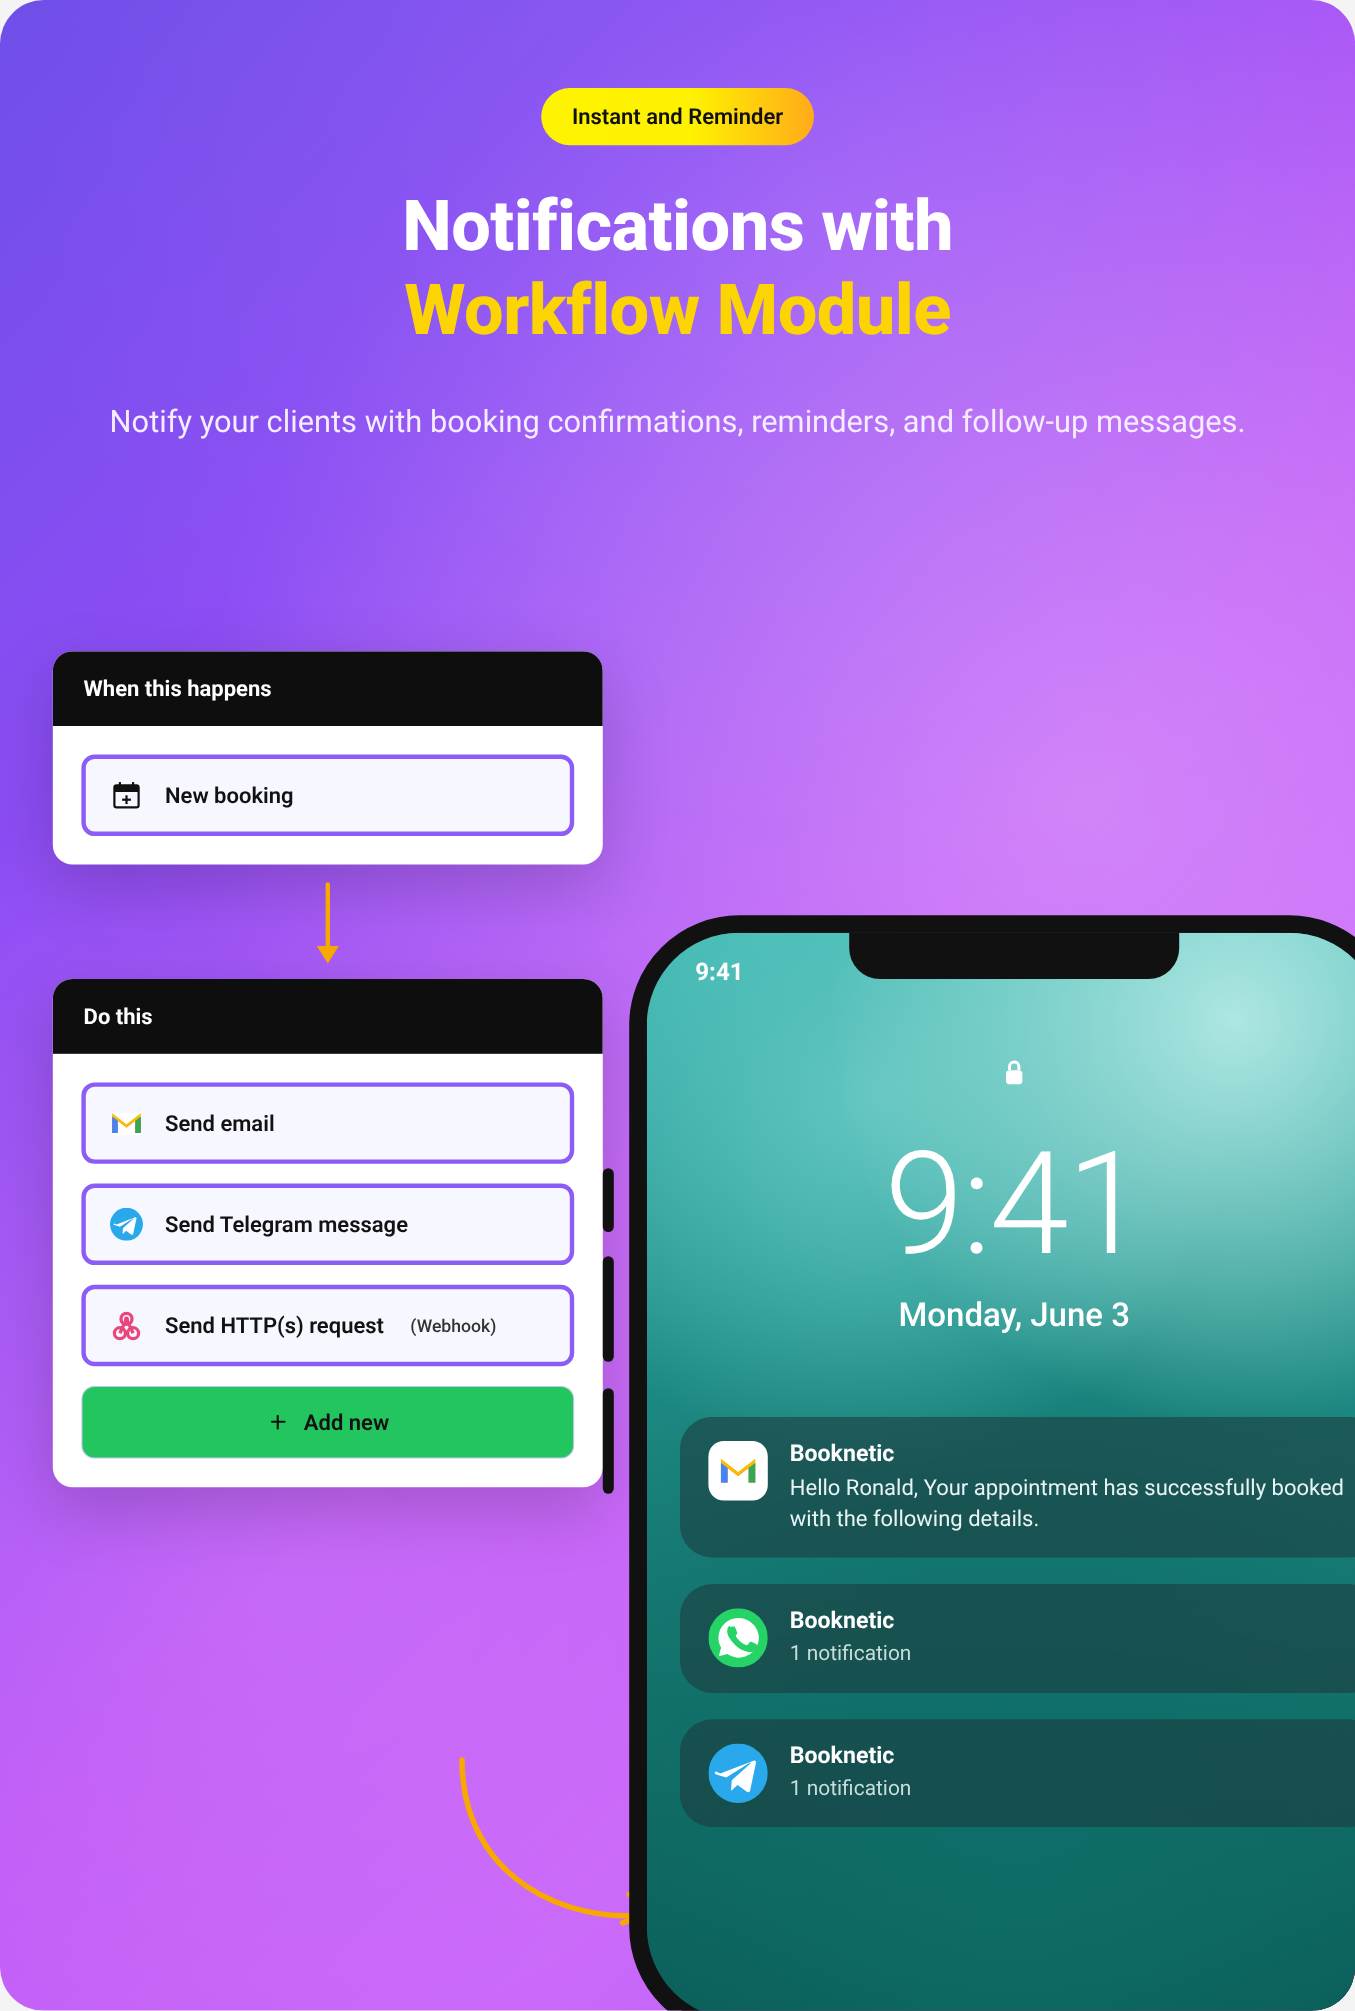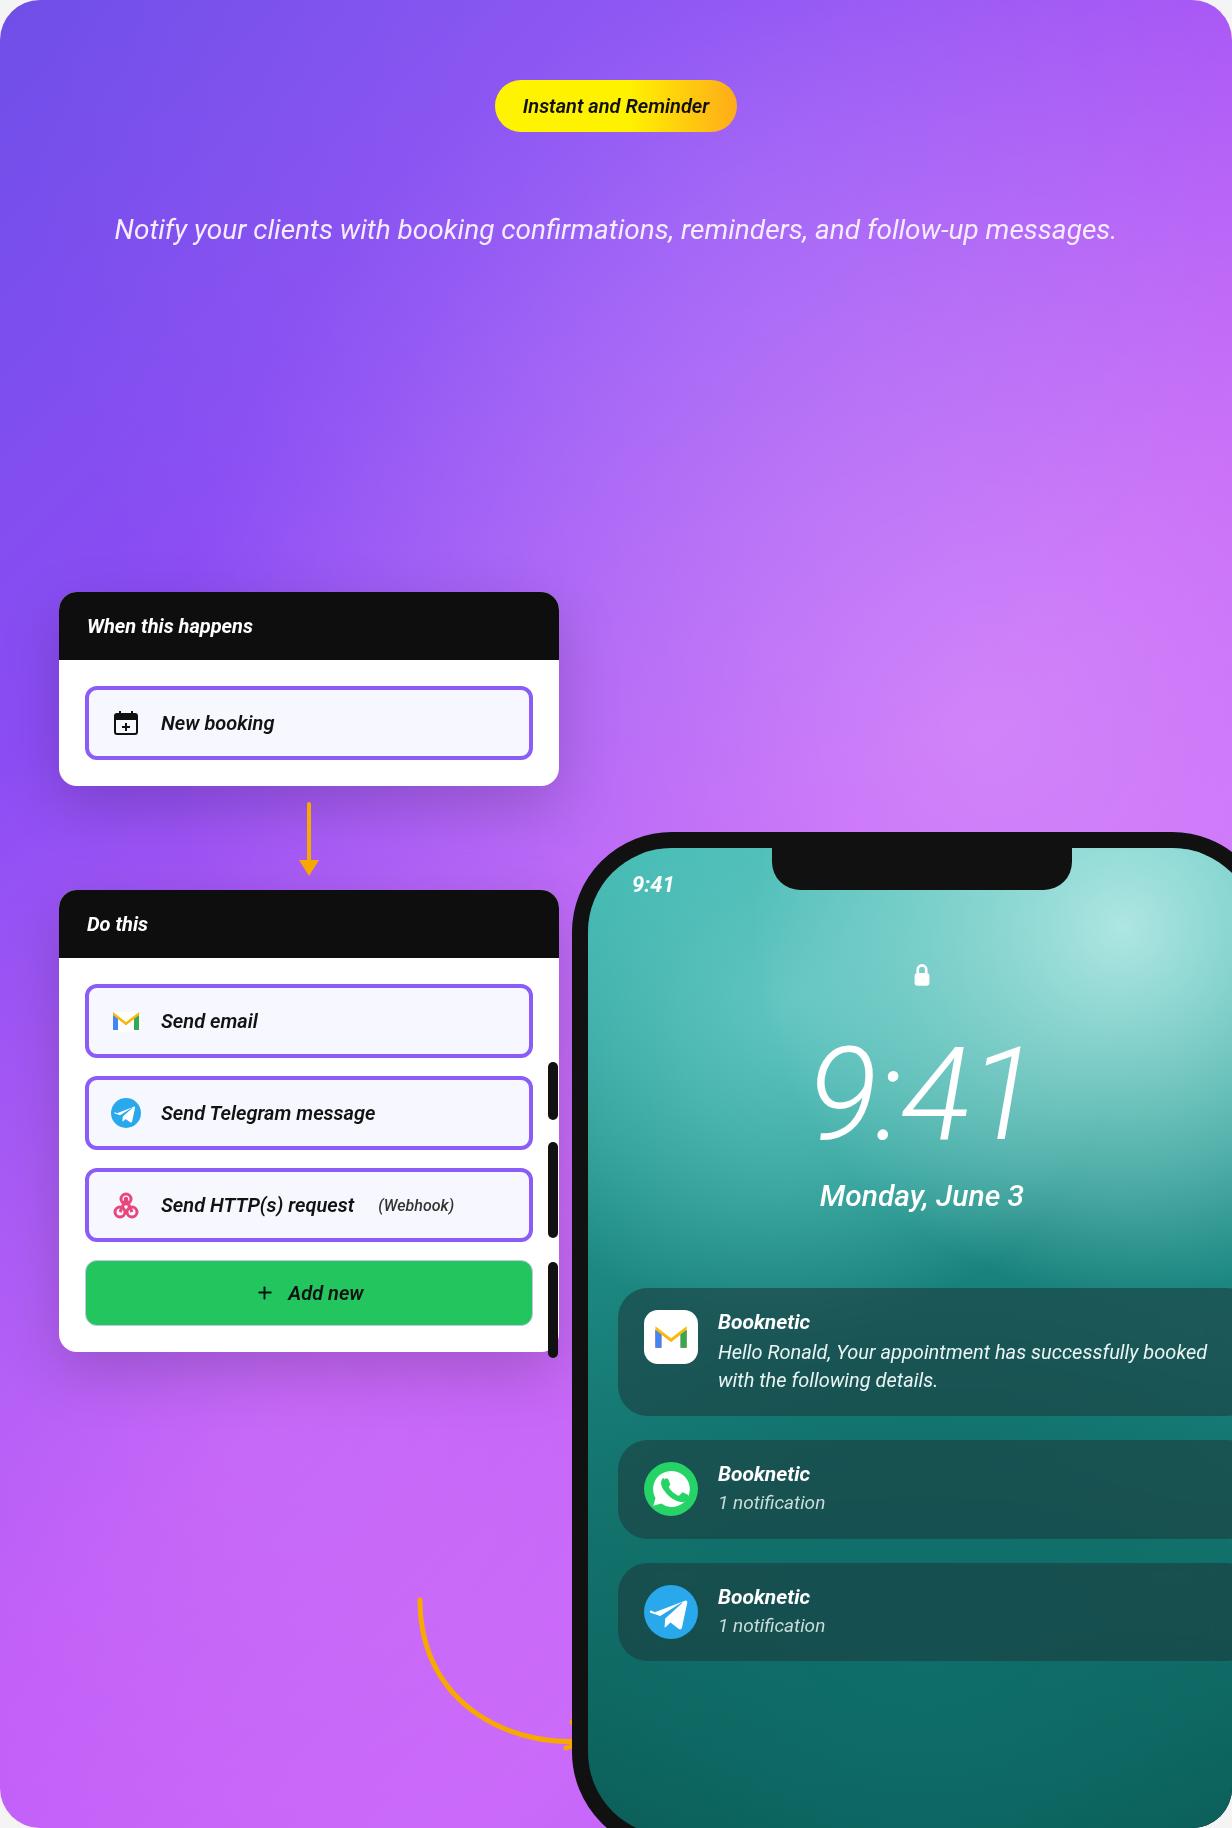--- a/index.html
+++ b/index.html
@@ -4,41 +4,40 @@
   <style>
     * { margin:0; padding:0; box-sizing:border-box; }
     body { font-family:-apple-system,BlinkMacSystemFont,"Segoe UI",Roboto,Helvetica,Arial,sans-serif; background:#f4f4f4; }
 
     .stage {
       position:relative; width:1232px; height:1828px; margin:0 auto;
       border-radius:40px; overflow:hidden;
       background:
         radial-gradient(circle at 80% 40%, rgba(255,255,255,0.25) 0%, transparent 55%),
         linear-gradient(135deg,#6f4fe8 0%,#8c4df4 25%,#c058f7 55%,#c964fa 75%,#b05df8 100%);
-      font-style: italic;
     }
     .stage::before{
       content:""; position:absolute; inset:0;
       background:
         radial-gradient(circle at 22% 78%, rgba(255,255,255,0.10) 0%, transparent 42%),
         radial-gradient(circle at 60% 10%, rgba(255,255,255,0.08) 0%, transparent 40%);
       pointer-events:none;
     }
 
     .hero { position:absolute; top:80px; left:0; right:0; text-align:center; padding:0 60px; }
     .pill {
       display:inline-block; margin-bottom:36px; padding:14px 28px; border-radius:999px;
       font-size:20px; font-weight:600; color:#111;
       background:linear-gradient(90deg,#fef300 0%,#fef200 55%,#ffab1a 100%);
     }
     .title { font-size:64px; font-weight:800; line-height:1.2; color:#fff; letter-spacing:-0.5px;}
     .title-accent { color:#fcd303; }
     .subtitle { margin-top:40px; font-size:28px; line-height:1.55; color:#f5ecff; font-weight:400;}
 
-    .flow { position:absolute; left:59px; top:592px; width:500px; }
+    .flow { position:absolute; left:48px; top:592px; width:500px; }
 
     .card { background:#fff; border-radius:18px; box-shadow:0 20px 60px rgba(0,0,0,0.18); overflow:hidden; }
     .card-head { background:#0e0e0e; color:#fff; padding:22px 28px; font-size:20px; font-weight:700; }
     .card-body { padding:26px; display:flex; flex-direction:column; gap:18px; }
 
     .slot {
       display:flex; align-items:center; gap:20px;
       padding:18px 22px; border-radius:12px;
       border:4px solid #8b5cf6; background:#f7f8ff;
       font-size:20px; font-weight:600; color:#121212;
@@ -152,20 +151,24 @@
       <rect x="9" y="14" width="14" height="12" rx="3" fill="#fff"></rect>
       <path d="M12 14v-3a4 4 0 0 1 8 0v3" fill="none" stroke="#fff" stroke-width="2.5"></path>
     </g>
   </defs>
 </svg>
 
 <div class="stage">
 
   <div class="hero">
     <div class="pill">Instant and Reminder</div>
+    <div class="title">
+      <span>Notifications with</span><br>
+      <span class="title-accent">Workflow Module</span>
+    </div>
     <p class="subtitle">Notify your clients with booking confirmations, reminders, and follow-up messages.</p>
   </div>
 
   <div class="flow">
 
     <div class="card">
       <div class="card-head">When this happens</div>
       <div class="card-body">
         <div class="slot">
           <span class="ic">

